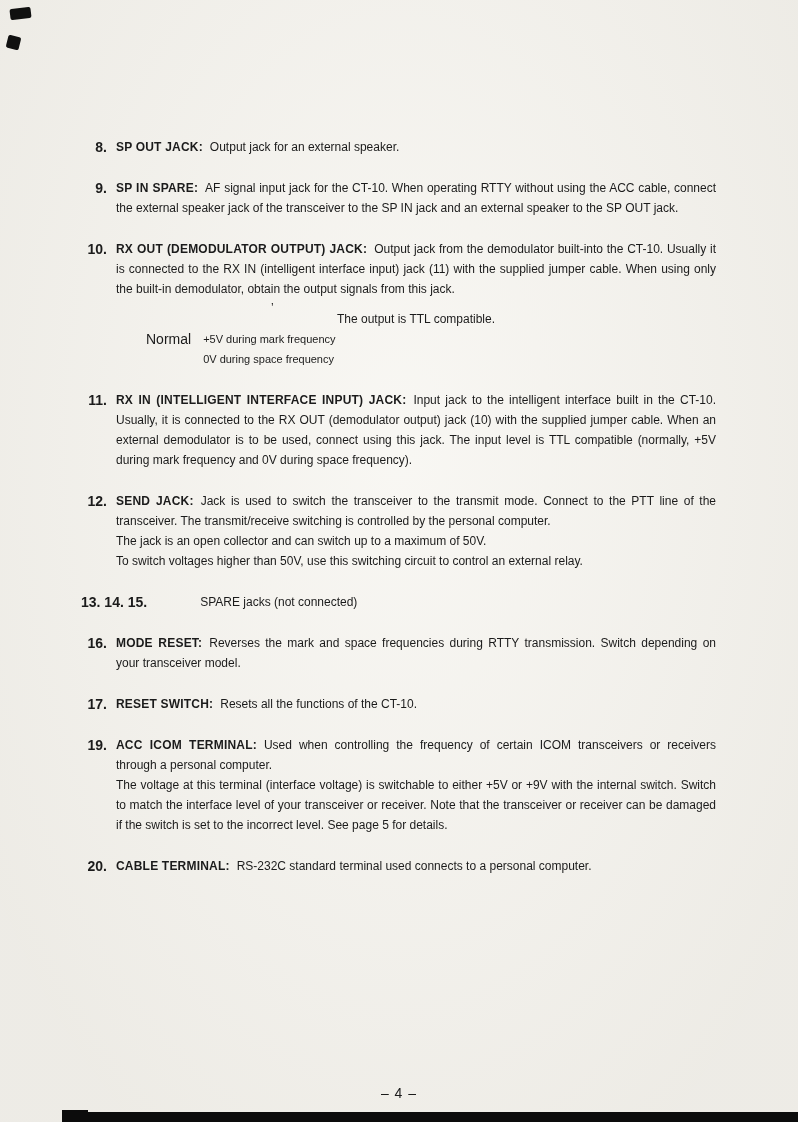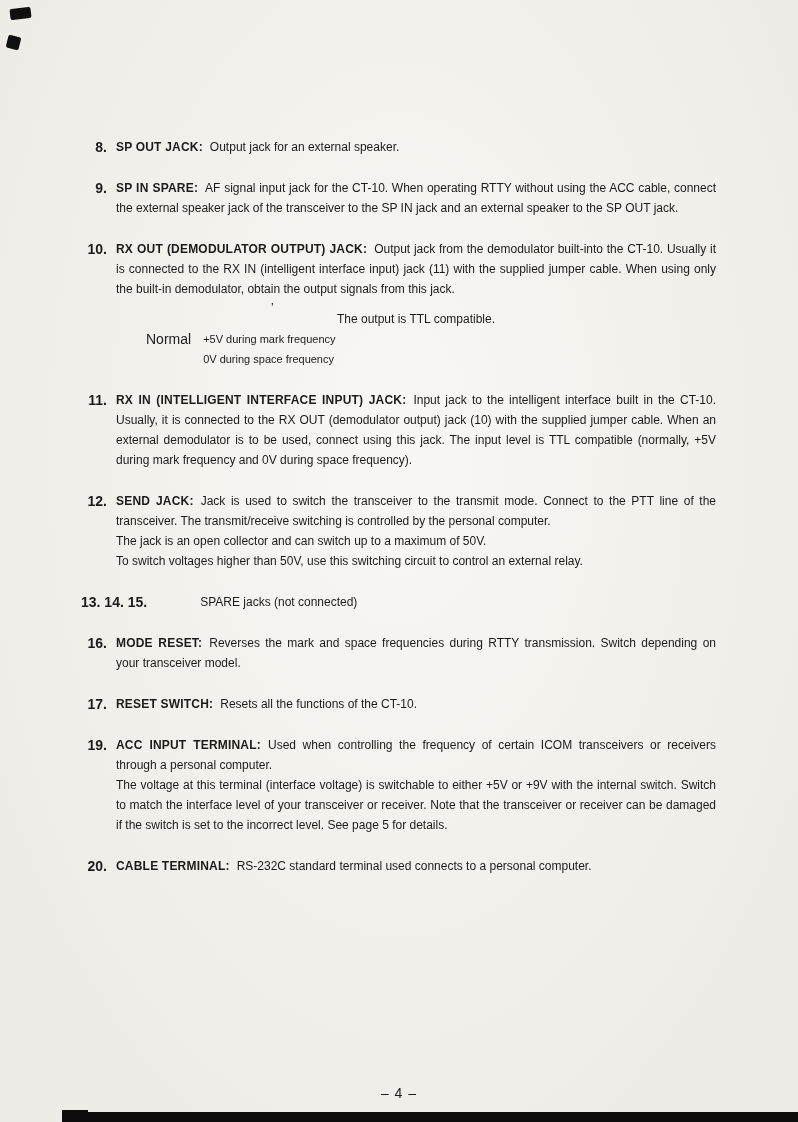--- a/index.html
+++ b/index.html
@@ -167,21 +167,21 @@
   <div class="item">
     <span class="num">17.</span>
     <div class="body">
       <p class="para"><b class="title">RESET SWITCH:</b><span>Resets all the functions of the CT-10.</span></p>
     </div>
   </div>
 
   <div class="item">
     <span class="num">19.</span>
     <div class="body">
-      <p class="para"><b class="title">ACC INPUT TERMINAL:</b><span>Used when controlling the frequency of certain ICOM transceivers or receivers through a personal computer.</span></p>
+      <p class="para"><b class="title">ACC ICOM TERMINAL:</b><span>Used when controlling the frequency of certain ICOM transceivers or receivers through a personal computer.</span></p>
       <p class="para">The voltage at this terminal (interface voltage) is switchable to either +5V or +9V with the internal switch. Switch to match the interface level of your transceiver or receiver. Note that the transceiver or receiver can be damaged if the switch is set to the incorrect level. See page 5 for details.</p>
     </div>
   </div>
 
   <div class="item">
     <span class="num">20.</span>
     <div class="body">
       <p class="para"><b class="title">CABLE TERMINAL:</b><span>RS-232C standard terminal used connects to a personal computer.</span></p>
     </div>
   </div>

